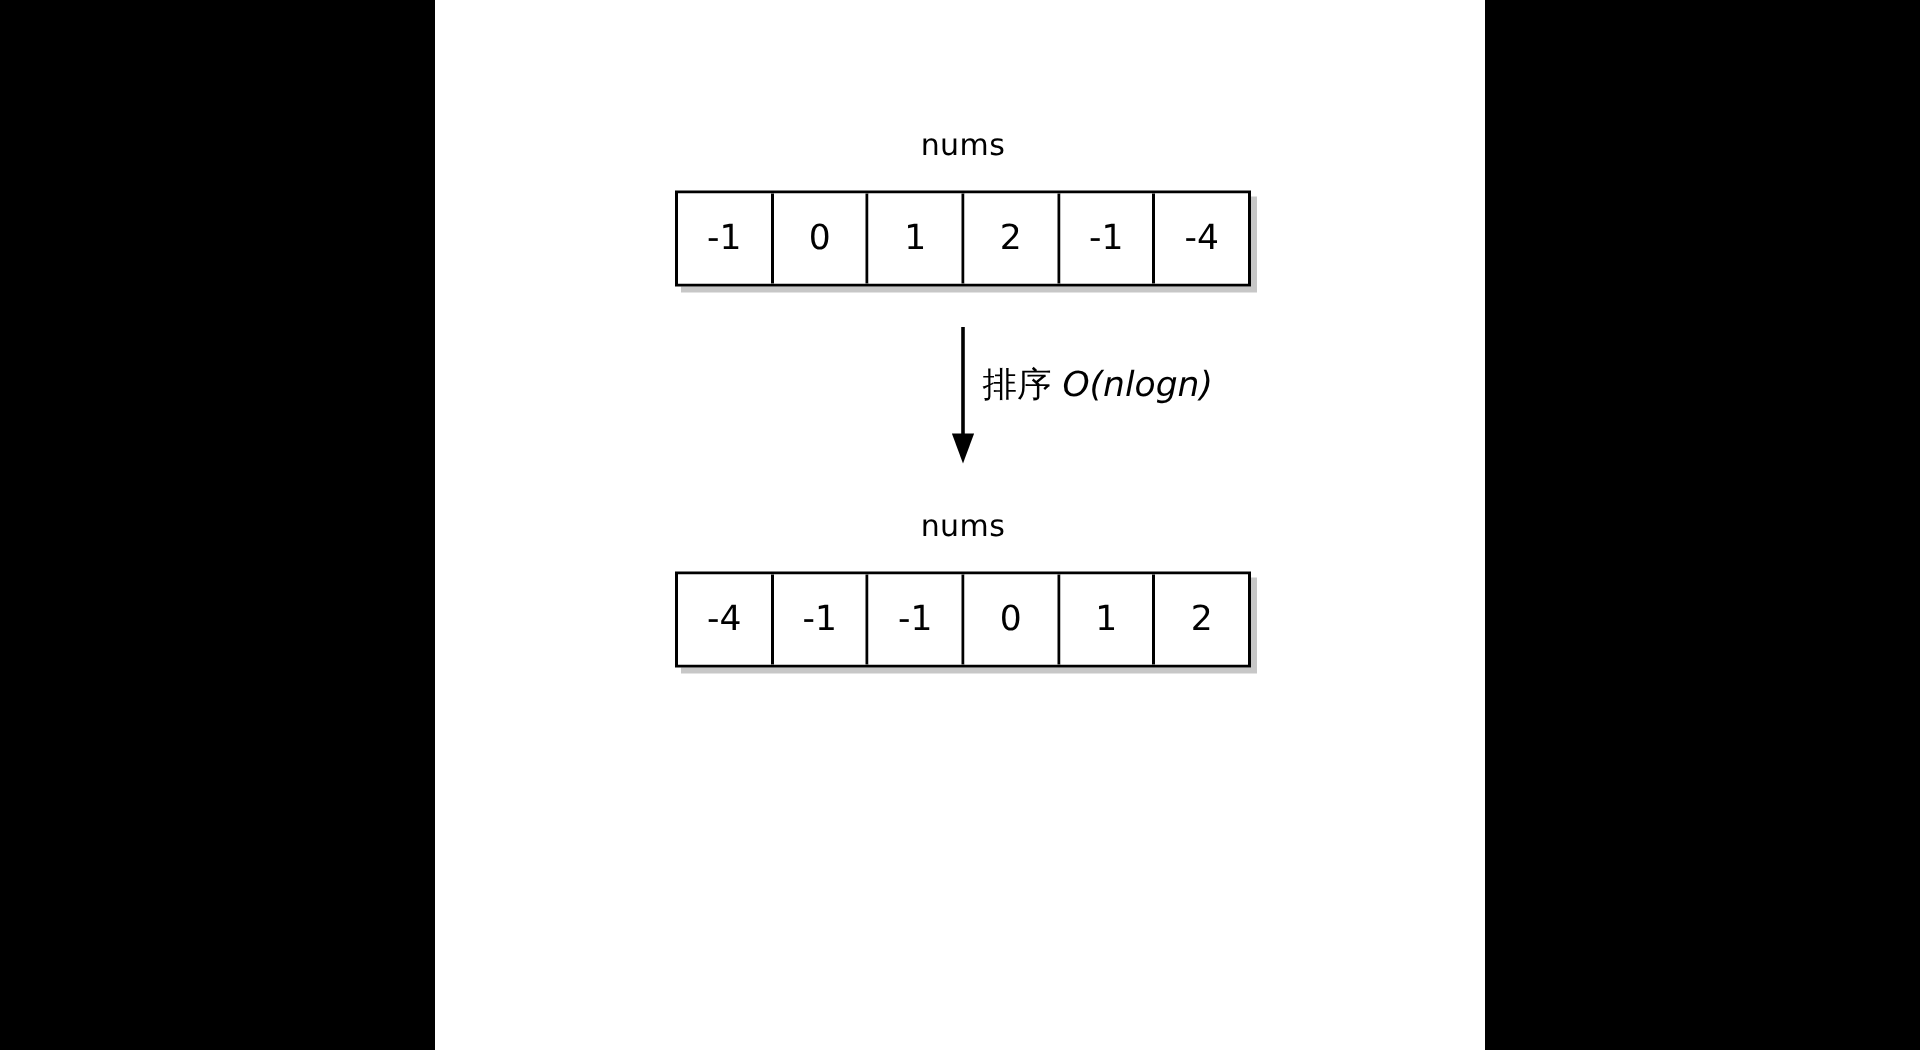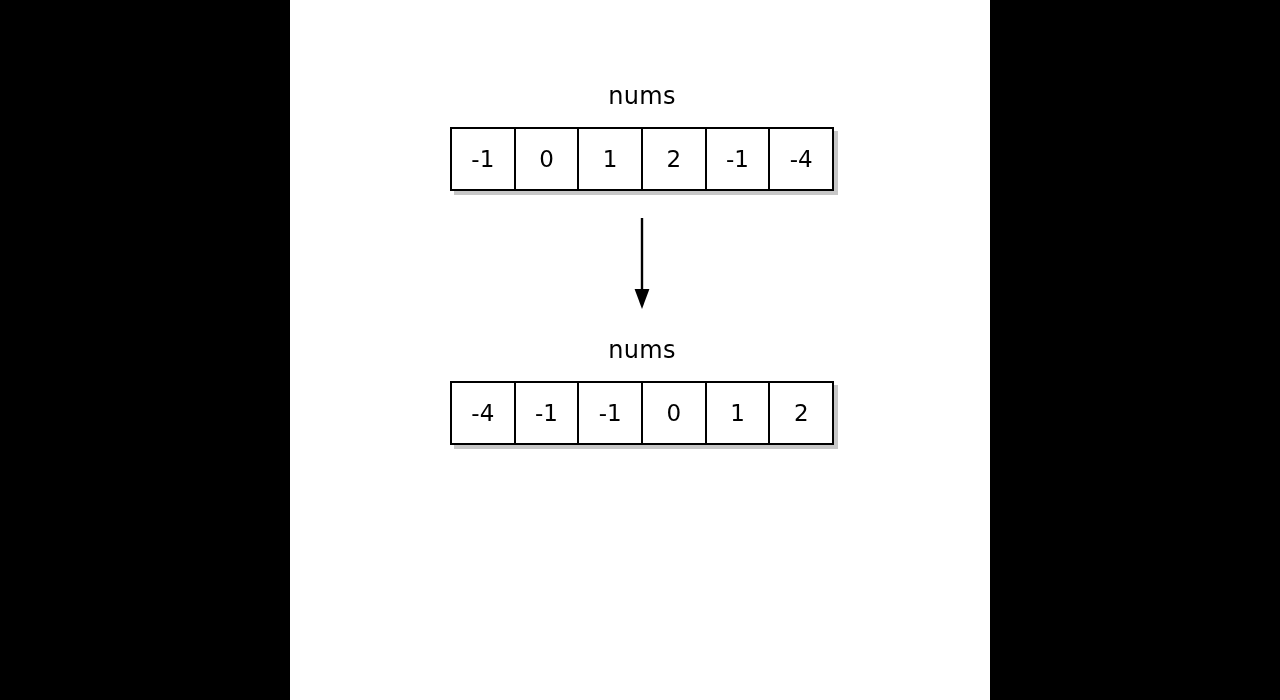--- a/index.html
+++ b/index.html
@@ -37,21 +37,21 @@
     position: absolute;
     left: 160px;      
     width: 384px;
   }
   #figure-before { top: 82px; }
   #figure-after  { top: 336px; }
 
   .array-title {
     text-align: center;
     font-family: "DejaVu Sans", sans-serif;
-    font-size: 24px;
+    font-size: 20px;
     line-height: 28px;
     color: #000000;
     letter-spacing: 0.3px;
     margin-bottom: 17px;
   }
 
   .array-row {
     display: flex;
     width: 384px;
     height: 64px;
@@ -124,20 +124,23 @@
         <div class="array-cell">-1</div>
         <div class="array-cell">-4</div>
       </div>
     </div>
 
     <div class="transition">
       <svg class="arrow-svg" viewBox="0 0 22 92">
         <line x1="11" y1="0" x2="11" y2="76" stroke="#000000" stroke-width="2.4"></line>
         <polygon points="11,91 3.6,71 18.4,71" fill="#000000"></polygon>
       </svg>
+      <div class="transition-label">
+        <span>排序</span><span>&nbsp;</span><span class="complexity">O(nlogn)</span>
+      </div>
     </div>
 
     <div class="array-figure" id="figure-after">
       <div class="array-title">nums</div>
       <div class="array-row">
         <div class="array-cell">-4</div>
         <div class="array-cell">-1</div>
         <div class="array-cell">-1</div>
         <div class="array-cell">0</div>
         <div class="array-cell">1</div>

